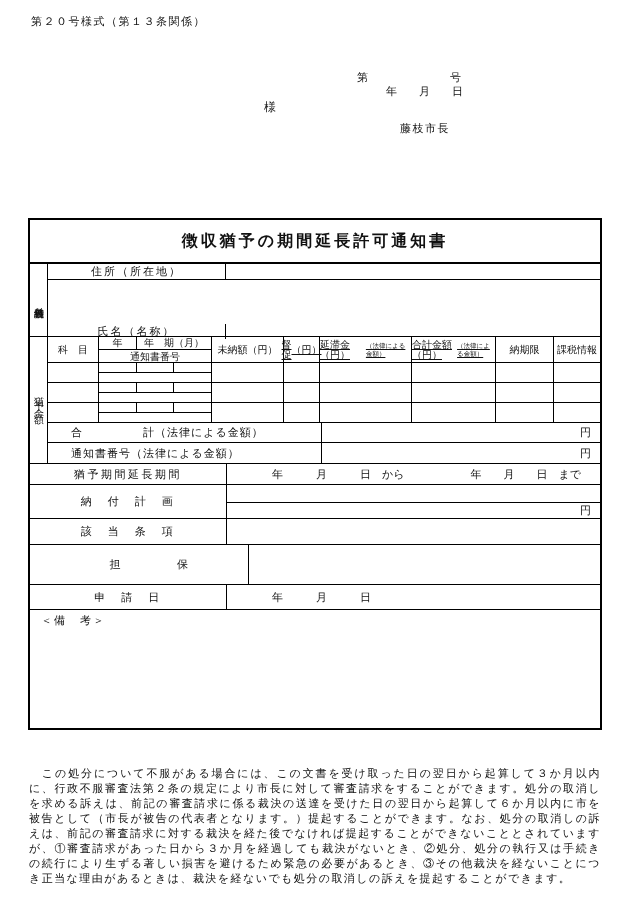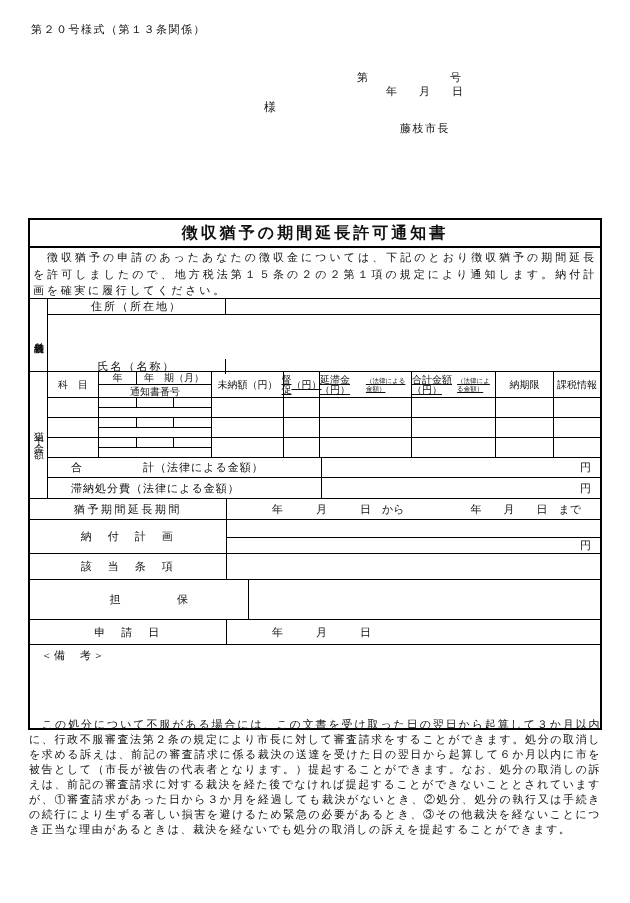--- a/index.html
+++ b/index.html
@@ -6,39 +6,39 @@
   html,body { width:630px; height:903px; background:#ffffff; }
   body {
     position:relative;
     font-family:"Liberation Serif","DejaVu Serif",serif;
     color:#111;
     overflow:hidden;
   }
   .abs { position:absolute; }
 
   
-  .form-number { left:31px; top:22px; font-size:11px; letter-spacing:1.5px; }
+  .form-number { left:31px; top:14px; font-size:11px; letter-spacing:1.5px; }
   .doc-no-line { left:357px; top:70px; width:104px; display:flex; justify-content:space-between; font-size:11px; }
   .date-line   { left:386px; top:84px; font-size:11px; }
   .addressee   { left:264px; top:99px; font-size:12px; }
   .issuer      { left:400px; top:121px; font-size:11px; letter-spacing:1.5px; }
 
   
   .main-box {
     left:28px; top:218px; width:574px; height:512px;
     border:2px solid #000;
     display:flex; flex-direction:column;
   }
   .br { border-right:1px solid #000; }
   .row { display:flex; }
   .vcenter { display:flex; align-items:center; }
   .center { display:flex; align-items:center; justify-content:center; }
 
   .title-row {
-    height:28px; border-bottom:2px solid #000;
+    height:44px; border-bottom:2px solid #000;
     display:flex; align-items:center; justify-content:center;
     font-size:16px; font-weight:bold; letter-spacing:3px;
   }
   .intro {
     height:51px; border-bottom:1px solid #000;
     font-size:11px; letter-spacing:2.7px; line-height:16.5px;
     padding:1px 3px 0 3px; text-align:justify;
   }
 
   
@@ -94,42 +94,41 @@
   .plan-vals { flex:1; display:flex; flex-direction:column; }
   .plan-top { height:19px; border-bottom:1px solid #000; }
   .plan-bottom { flex:1; display:flex; align-items:center; justify-content:flex-end; padding-right:9px; }
   .clause-row { height:26px; }
   .collateral-row { height:40px;padding-left:22px; }
   .appdate-row { height:25px; }
   .remarks { flex:1; font-size:11px; letter-spacing:2px; padding:3px 11px; }
 
   
   .appeal {
-    left:29px; top:717px; width:572px;
+    left:29px; top:766px; width:572px;
     font-size:11px; letter-spacing:1.45px; line-height:15px;
     text-align:justify;
   }
 </style>
 </head>
 <body>
 
 <div class="abs form-number">第２０号様式（第１３条関係）</div>
 <div class="abs doc-no-line">
   <span>第</span>
   <span>号</span>
 </div>
 <div class="abs date-line">年　　月　　日</div>
 <div class="abs addressee">様</div>
 <div class="abs issuer">藤枝市長</div>
 
 <div class="abs main-box">
 
   <div class="title-row">徴収猶予の期間延長許可通知書</div>
 
-  <div class="intro">　徴収猶予の申請のあったあなたの徴収金については、下記のとおり徴収猶予の期間延長を許可しましたので、地方税法第１５条の２の２第１項の規定により通知します。納付計画を確実に履行してください。</div>
 
   <div class="payer row">
     <div class="vlabel">納付義務者</div>
     <div class="payer-rows">
       <div class="payer-row1 row">
         <div class="payer-label vcenter">住所（所在地）</div>
         <div class="payer-value"></div>
       </div>
       <div class="payer-row2 row">
         <div class="payer-label vcenter">氏名（名称）</div>
@@ -218,21 +217,21 @@
         <div class="col-total br"></div>
         <div class="col-due br"></div>
         <div class="col-taxinfo"></div>
       </div>
 
       <div class="t-row row">
         <div class="t-label vcenter">合　　　　　計（法律による金額）</div>
         <div class="t-value vcenter">円</div>
       </div>
       <div class="t-row last row">
-        <div class="t-label vcenter">滞納処分費（法律による金額）</div>
+        <div class="t-label vcenter">通知書番号（法律による金額）</div>
         <div class="t-value vcenter">円</div>
       </div>
 
     </div>
   </div>
 
   <div class="d-row ext-row row">
     <div class="d-label vcenter">猶予期間延長期間</div>
     <div class="d-value vcenter">年　　　月　　　日　から　　　　　　年　　月　　日　まで</div>
   </div>

